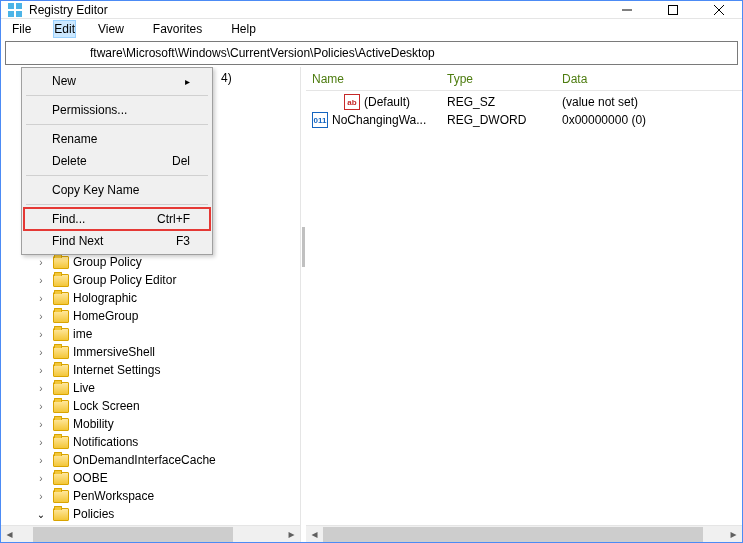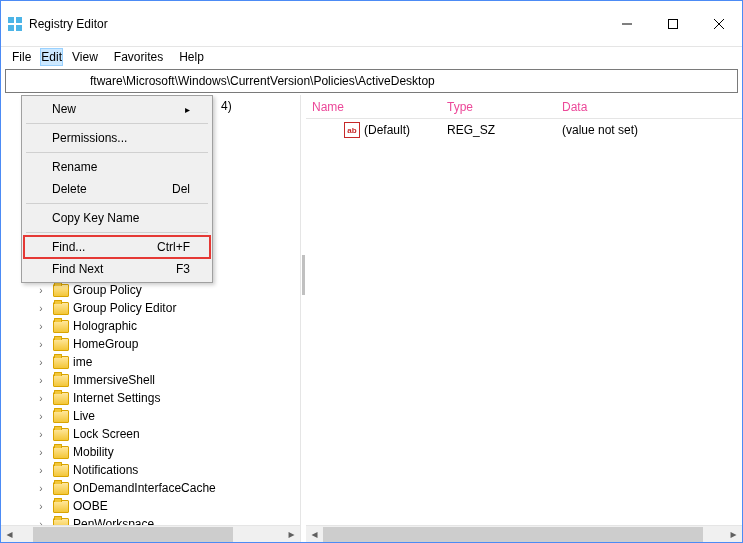--- a/index.html
+++ b/index.html
@@ -1,23 +1,23 @@
 <!DOCTYPE html>
 <html><head>
 <meta charset="utf-8">
 <style>
   * { box-sizing: border-box; margin: 0; padding: 0; font-family: "Segoe UI", Tahoma, sans-serif; font-size: 12px; }
   body { background: #fff; }
   .window { width: 743px; height: 543px; border: 1px solid #4c8bf5; display: flex; flex-direction: column; background: #fff; }
-  .titlebar { height: 46px; display: flex; align-items: center; padding-left: 6px; border-bottom: 1px solid #e5e5e5; }
+  .titlebar { height: 18px; display: flex; align-items: center; padding-left: 6px; border-bottom: 1px solid #e5e5e5; }
   .titlebar .icon { width: 16px; height: 16px; margin-right: 6px; }
   .titlebar .title { flex: 1; font-size: 12px; color: #000; }
   .titlebar .controls { display: flex; height: 100%; }
   .titlebar .controls div { width: 46px; display: flex; align-items: center; justify-content: center; }
-  .menubar { height: 20px; display: flex; align-items: center; padding: 0 4px; gap: 2px; }
+  .menubar { height: 20px; display: flex; align-items: center; padding: 0 4px; gap: 15px; }
   .menubar .menuitem { padding: 2px 7px; cursor: default; }
   .menubar .menuitem.active { background: #cce8ff; border: 1px solid #99d1ff; padding: 1px 0; }
   .addressbar { height: 24px; border: 1px solid #7a7a7a; margin: 2px 4px; display: flex; align-items: center; padding: 0 4px; position: relative; }
   .addressbar-text { white-space: nowrap; overflow: hidden; }
   .content { flex: 1; display: flex; min-height: 0; position: relative; }
   .leftpane { width: 300px; border-right: 1px solid #e5e5e5; position: relative; overflow: hidden; display: flex; flex-direction: column; }
   .splitter { width: 5px; background: #fff; cursor: col-resize; }
   .splitter::after { content:''; display:block; width:3px; height:40px; background:#c0c0c0; margin:160px auto 0; }
   .rightpane { flex: 1; display: flex; flex-direction: column; overflow: hidden; }
   .tree-wrap { flex:1; overflow: hidden; position: relative;}
@@ -28,21 +28,21 @@
   .tree-row .expander.open { color:#000; }
   .tree-row .folder { width:16px; height:13px; background:linear-gradient(#ffe79c,#f3c638); border:1px solid #d9a400; border-radius:1px; margin-right:4px; position:relative;}
   .tree-row .folder::before { content:''; position:absolute; top:-3px; left:0; width:6px; height:3px; background:#f3c638; border:1px solid #d9a400; border-bottom:none; border-radius:1px 1px 0 0;}
   .tree-row .label {}
   .tree-partial { position:absolute; top:4px; left:220px; color:#000;}
   .hscroll { height:17px; background:#f0f0f0; display:flex; align-items:center; border-top:1px solid #e5e5e5;}
   .hscroll .btn { width:17px; height:17px; display:flex;align-items:center;justify-content:center;color:#606060;}
   .hscroll .track { flex:1; height:17px; position:relative;}
   .hscroll .thumb { position:absolute; height:15px; top:1px; background:#cdcdcd; border-radius:0;}
   .columns { display:flex; height:24px; align-items:center; border-bottom:1px solid #e5e5e5; }
-  .columns .col { padding-left:6px; color:#ec4899; }
+  .columns .col { padding-left:6px; color:#4d7c0f; }
   .col.name { width:135px;}
   .col.type { width:115px;}
   .col.data { flex:1;}
   .list { flex:1; padding-top:2px;}
   .list-row { display:flex; height:18px; align-items:center; cursor:default;}
   .list-row .cell { padding-left:6px; overflow:hidden; white-space:nowrap; text-overflow:ellipsis;}
   .list-row .name { width:135px; display:flex; align-items:center;}
   .list-row .type { width:115px;}
   .list-row .data { flex:1;}
   .val-icon { width:16px; height:16px; margin-right:4px; display:inline-flex; align-items:center; justify-content:center; font-size:8px; font-weight:bold; border:1px solid; }
@@ -242,20 +242,28 @@
       </div>
       <div class="list" id="value-list">
           <div class="list-row">
             <div class="cell name">
               <span class="val-icon sz">ab</span>
               <span>(Default)</span>
             </div>
             <div class="cell type">REG_SZ</div>
             <div class="cell data">(value not set)</div>
           </div>
+          <div class="list-row">
+            <div class="cell name">
+              <span class="val-icon dw">011</span>
+              <span>NoChangingWa...</span>
+            </div>
+            <div class="cell type">REG_DWORD</div>
+            <div class="cell data">0x00000000 (0)</div>
+          </div>
         </div>
       <div class="hscroll">
         <div class="btn">◂</div>
         <div class="track">
             <div class="thumb" style="left:0;width:380px;"></div>
           </div>
         <div class="btn">▸</div>
       </div>
     </div>
   </div>

